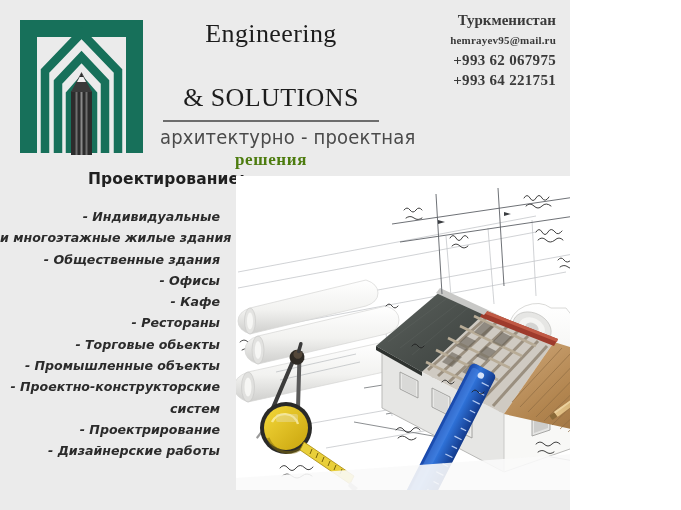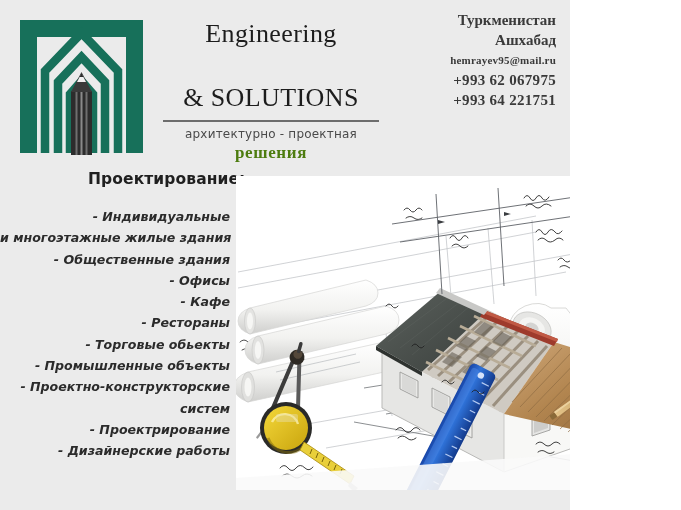--- a/index.html
+++ b/index.html
@@ -56,21 +56,21 @@
     margin-top: 32px;
   }
   #brand-divider {
     height: 2px;
     background: #6d6d6d;
     margin: 6px 0 5px 3px;
     width: 216px;
   }
   .brand-tagline {
     font-family: "DejaVu Sans", sans-serif;
-    font-size: 12px;
+    font-size: 18px;
     color: #4a4a4a;
     letter-spacing: .2px;
     white-space: nowrap;
     transform: scaleY(1.06);
   }
   .brand-tagline-2 {
     font-family: "Liberation Serif", serif;
     font-weight: bold;
     font-size: 17px;
     color: #4d7c0f;
@@ -105,21 +105,21 @@
     font-size: 15.5px;
     color: #1f1f1f;
     letter-spacing: .1px;
     white-space: nowrap;
   }
   #services-list {
     position: absolute;
     left: 0px;
     top: 206px;
     width: 236px;
-    padding-right: 6px;
+    padding-right: 16px;
     box-sizing: border-box;
     text-align: right;
     font-family: "DejaVu Sans", sans-serif;
     font-style: italic;
     font-weight: bold;
     font-size: 12.6px;
     color: #2b2b2b;
     line-height: 21.3px;
   }
   #services-list .svc { white-space: nowrap; }
@@ -168,21 +168,20 @@
   <div id="wordmark">
     <div class="brand-line-1">Engineering</div>
     <div class="brand-line-2">&amp; SOLUTIONS</div>
     <div id="brand-divider"></div>
     <div class="brand-tagline">архитектурно - проектная</div>
     <div class="brand-tagline-2">решения</div>
   </div>
 
   <div id="contact">
     <div class="c-line c-country">Туркменистан</div>
-    <div class="c-line c-city">Ашхабад</div>
     <div class="c-line c-email">hemrayev95@mail.ru</div>
     <div class="c-line c-phone">+993 62 067975</div>
     <div class="c-line c-phone">+993 64 221751</div>
   </div>
 
   <div id="services-title">Проектирование:</div>
   <div id="services-list">
     <div class="svc">- Индивидуальные</div>
     <div class="svc">и многоэтажные жилые здания</div>
     <div class="svc">- Общественные здания</div>

